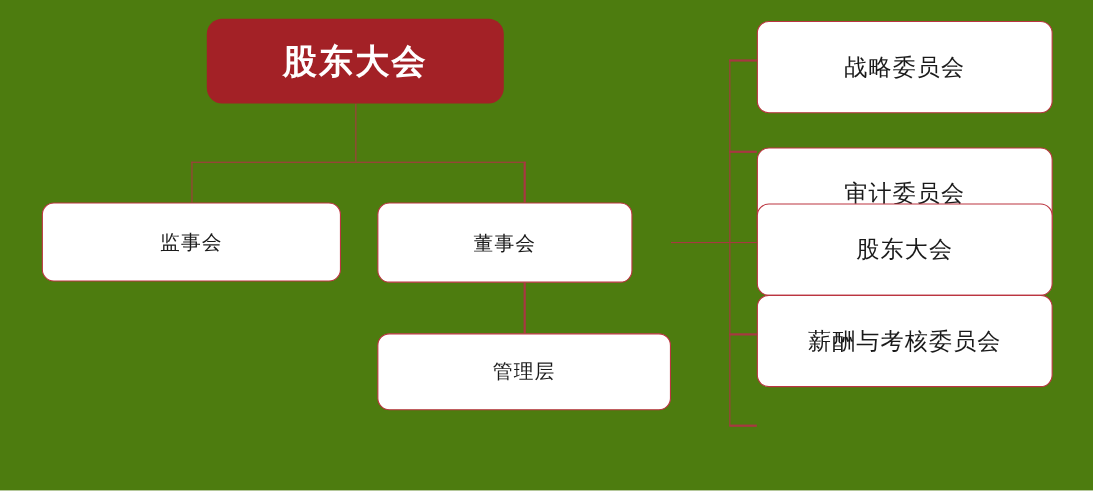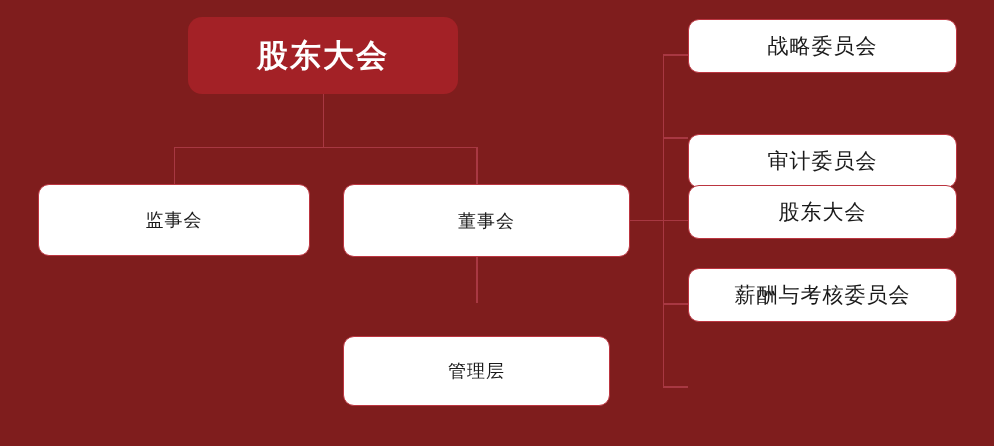--- a/index.html
+++ b/index.html
@@ -5,21 +5,21 @@
   html, body {
     margin: 0;
     padding: 0;
     background: #ffffff;
     font-family: "Liberation Sans", "DejaVu Sans", sans-serif;
   }
   .canvas {
     position: relative;
     width: 994px;
     height: 446px;
-    background: #7f1d1d;
+    background: #4d7c0f;
     overflow: hidden;
   }
   .node {
     position: absolute;
     box-sizing: border-box;
     display: flex;
     align-items: center;
     justify-content: center;
     text-align: center;
     border-radius: 11px;
@@ -36,23 +36,23 @@
     font-weight: bold;
     letter-spacing: 2px;
   }
   .node.outlined {
     background: #ffffff;
     border: 1.5px solid #BB3540;
     font-size: 18px;
     font-weight: 500;
   }
   .node.supervisory { left: 38px;  top: 184px; width: 272px; height: 72px; }
-  .node.board       { left: 343px; top: 184px; width: 287px; height: 73px; }
-  .node.management  { left: 343px; top: 303px; width: 267px; height: 70px; margin-top: 33px; }
-  .node.committee   { left: 688px; width: 269px; height: 54px; font-size: 21px; }
+  .node.board       { left: 343px; top: 184px; width: 232px; height: 73px; }
+  .node.management  { left: 343px; top: 303px; width: 267px; height: 70px; }
+  .node.committee   { left: 688px; width: 269px; height: 84px; font-size: 21px; }
   .node.committee-0 { top: 19px; }
   .node.committee-1 { top: 102px; margin-top: 32px; }
   .node.committee-2 { top: 185px; }
   .node.committee-3 { top: 268px; }
   .node.committee-4 { top: 351px; }
 
   .line {
     position: absolute;
     background: #A83842;
   }

